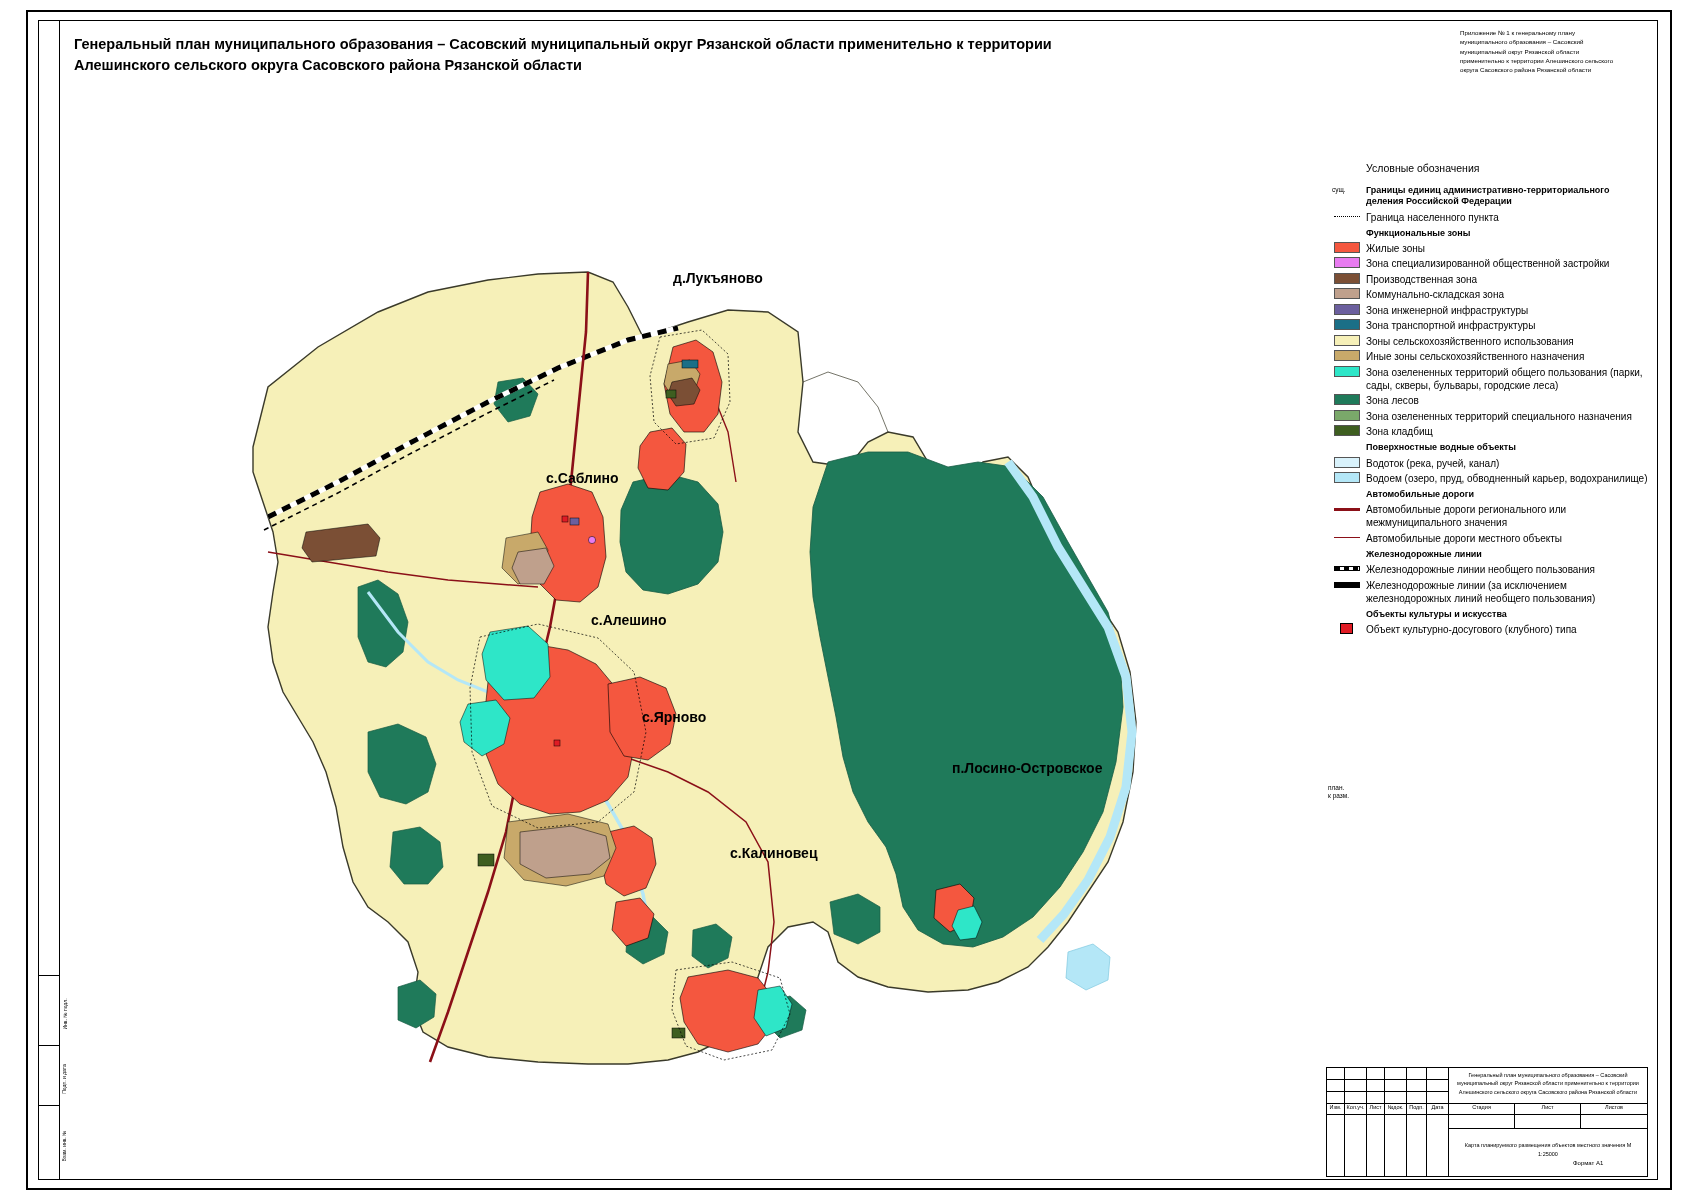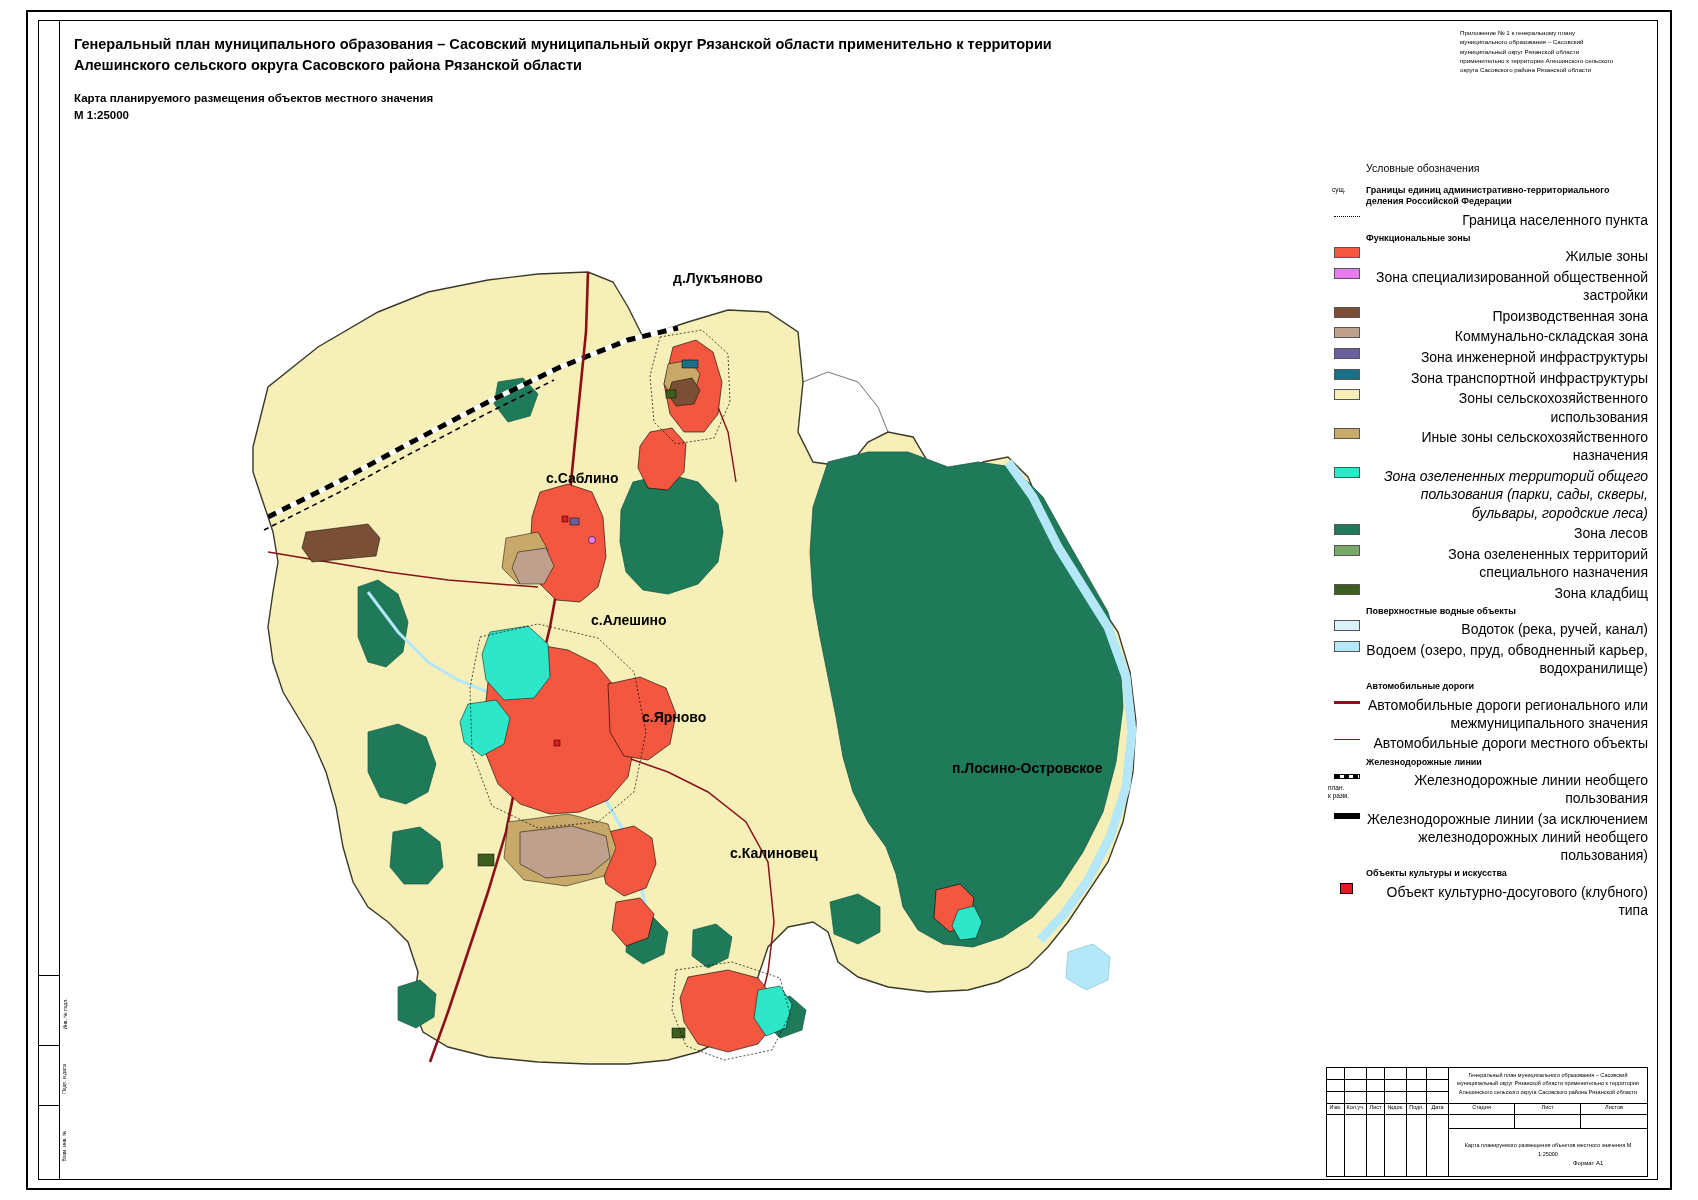--- a/index.html
+++ b/index.html
@@ -22,21 +22,21 @@
   .map-area{position:absolute;left:40px;top:120px;width:1250px;height:960px;}
   svg.map{position:absolute;left:0;top:0;}
   .vlabel{position:absolute;font-size:14px;font-weight:bold;color:#000;white-space:nowrap;}
   
   .legend{position:absolute;left:1300px;top:150px;width:320px;font-size:8px;line-height:1.25;}
   .legend h3{font-size:10.5px;font-weight:normal;margin:0 0 10px 38px;}
   .lg-group{font-size:9px;font-weight:bold;margin:4px 0 3px 38px;}
   .lg-row{position:relative;min-height:13px;margin-bottom:2.5px;padding-left:38px;}
   .lg-swatch{position:absolute;left:6px;top:0px;width:26px;height:11px;border:0.6px solid #555;box-sizing:border-box;}
   .lg-line{position:absolute;left:6px;top:5px;width:26px;height:0;}
-  .lg-text{display:block;font-size:14px;line-height:1.3;padding-top:0px;text-align:right;}
+  .lg-text{display:block;font-size:10px;line-height:1.3;padding-top:0px;}
   .lg-note{position:absolute;left:0px;font-size:6.5px;}
   
   .tblock{position:absolute;left:1298px;top:1055px;width:322px;height:110px;border:1px solid #000;box-sizing:border-box;font-size:5.5px;}
   .tb-cell{position:absolute;box-sizing:border-box;border-right:1px solid #000;border-bottom:1px solid #000;text-align:center;}
   .format{position:absolute;left:1545px;top:1148px;font-size:6px;}
 </style>
 </head>
 <body>
 
 <div class="sheet">
@@ -48,24 +48,20 @@
       </div>
     <div class="left-box lb2">
         <span class="lbinner">Подп. и дата</span>
       </div>
     <div class="left-box lb3">
         <span class="lbinner">Взам. инв. № </span>
       </div>
   </div>
 
   <div class="title-main">Генеральный план муниципального образования – Сасовский муниципальный округ Рязанской области применительно к территории Алешинского сельского округа Сасовского района Рязанской области</div>
-  <div class="title-sub">
-    <div>Карта планируемого размещения объектов местного значения</div>
-    <div>М 1:25000</div>
-  </div>
   <div class="approval">Приложение № 1 к генеральному плану муниципального образования – Сасовский муниципальный округ Рязанской области применительно к территории Алешинского сельского округа Сасовского района Рязанской области</div>
 
   <div class="map-area">
     <svg class="map" width="1250" height="960" viewBox="0 0 1250 960">
 
       <path d="M185,315 L200,255 L250,215 L310,180 L360,160 L420,148 L470,142 L520,140 L545,150 L560,175 L575,205
            L620,190 L660,178 L700,180 L730,200 L735,250 L730,300 L745,330 L780,335 L800,310 L820,300 L845,305
            L860,330 L880,350 L900,345 L915,330 L940,325 L960,345 L975,380 L990,420 L1010,450 L1030,470 L1050,500
            L1062,540 L1068,590 L1065,640 L1055,690 L1040,730 L1020,760 L1000,790 L980,815 L960,835 L930,850
            L900,858 L860,860 L820,855 L790,845 L770,830 L760,800 L745,790 L720,795 L700,815 L690,845 L680,880
@@ -200,21 +196,21 @@
         <span class="lg-text">Зона транспортной инфраструктуры</span>
       </div>
     <div class="lg-row">
         <span class="lg-swatch" style="background:#f6f0b8;"></span>
         <span class="lg-text">Зоны сельскохозяйственного использования</span>
       </div>
     <div class="lg-row">
         <span class="lg-swatch" style="background:#c8a96a;"></span>
         <span class="lg-text">Иные зоны сельскохозяйственного назначения</span>
       </div>
-    <div class="lg-row" style="min-height:22px;font-style:italic;">
+    <div class="lg-row" style="min-height:22px;">
         <span class="lg-swatch" style="background:#2ee6c8;"></span>
         <span class="lg-text">Зона озелененных территорий общего пользования (парки, сады, скверы, бульвары, городские леса)</span>
       </div>
     <div class="lg-row">
         <span class="lg-swatch" style="background:#1f7a5a;"></span>
         <span class="lg-text">Зона лесов</span>
       </div>
     <div class="lg-row">
         <span class="lg-swatch" style="background:#7aa86a;"></span>
         <span class="lg-text">Зона озелененных территорий специального назначения</span>

